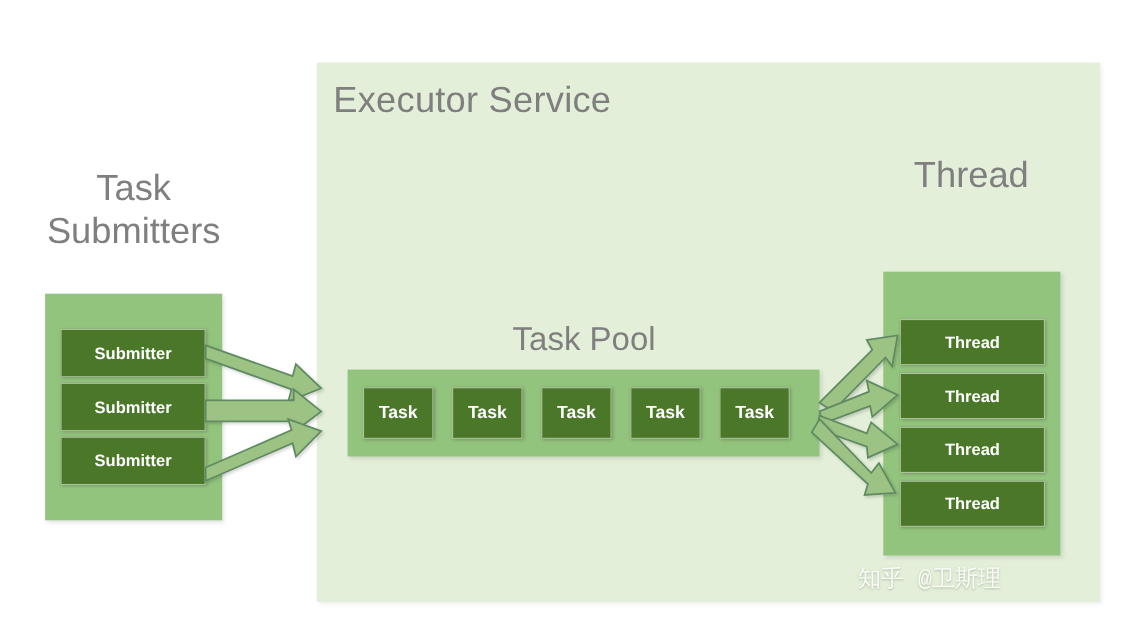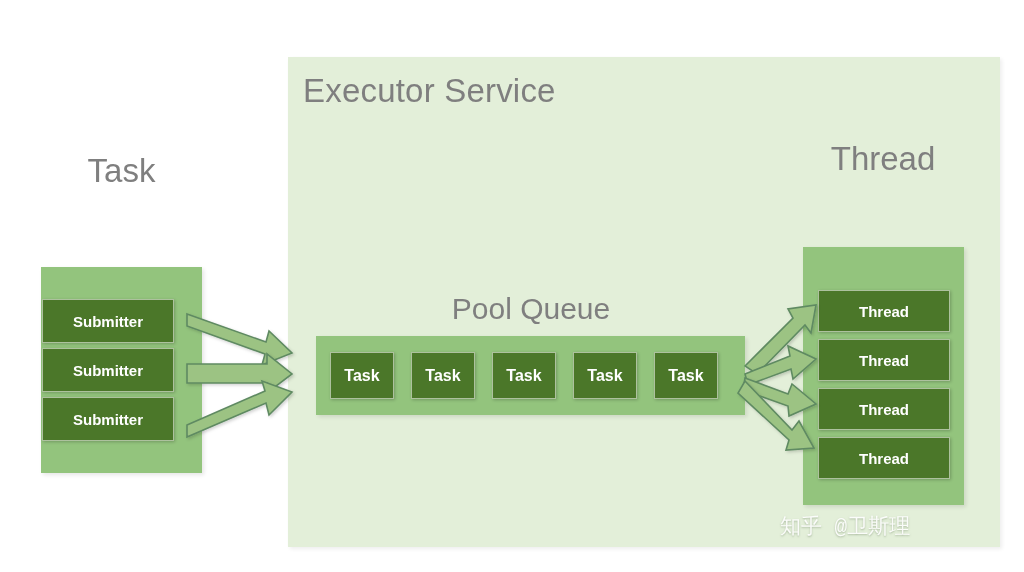--- a/index.html
+++ b/index.html
@@ -102,21 +102,21 @@
     color: #ffffff;
     display: flex;
     align-items: center;
     justify-content: center;
     box-shadow: 1px 1px 3px rgba(0,0,0,0.22);
     border: 1px solid rgba(255,255,255,0.55);
     box-sizing: border-box;
     font-weight: bold;
   }
   .block-submitter {
-    left: 42px;
+    left: 55px;
     width: 132px;
     height: 44px;
     font-size: 15px;
   }
   .sub-0 { top: 299px; }
   .sub-1 { top: 348px; }
   .sub-2 { top: 397px; }
 
   .block-task {
     top: 352px;
@@ -171,27 +171,28 @@
 </head>
 <body>
 
 <div id="canvas">
 
   <div class="executor-box"></div>
   <div class="executor-title">Executor Service</div>
 
   <div class="heading heading-task-submitters">
     <div>Task</div>
+    <div>Submitters</div>
   </div>
   <div class="panel panel-submitters"></div>
   <div class="block block-submitter sub-0">Submitter</div>
   <div class="block block-submitter sub-1">Submitter</div>
   <div class="block block-submitter sub-2">Submitter</div>
 
-  <div class="heading heading-task-queue">Pool Queue</div>
+  <div class="heading heading-task-queue">Task Pool</div>
   <div class="panel panel-queue"></div>
   <div class="block block-task task-0">Task</div>
   <div class="block block-task task-1">Task</div>
   <div class="block block-task task-2">Task</div>
   <div class="block block-task task-3">Task</div>
   <div class="block block-task task-4">Task</div>
 
   <div class="heading heading-thread-pool">
     <div>Thread</div>
   </div>

